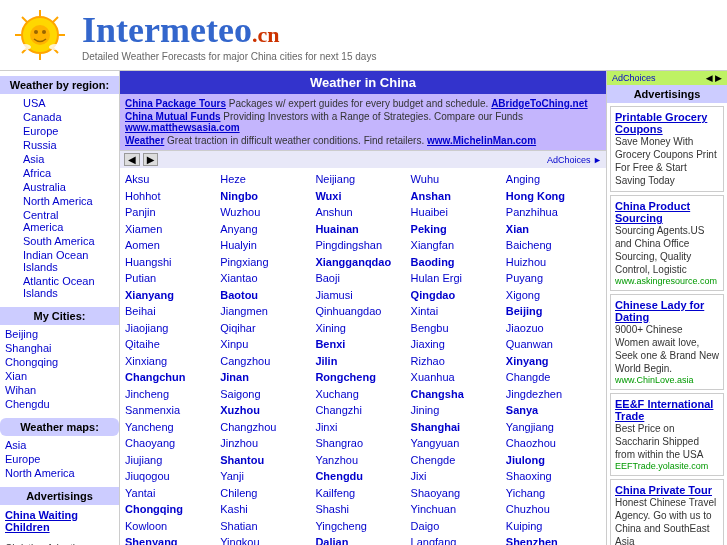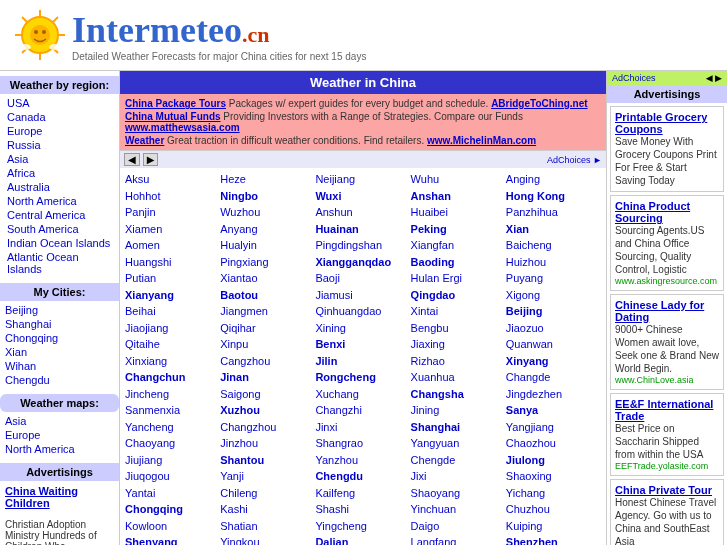--- a/index.html
+++ b/index.html
@@ -1,50 +1,50 @@
 <!DOCTYPE html>
 <html><head>
   <meta charset="utf-8">
   <style>
     * { margin: 0; padding: 0; box-sizing: border-box; }
     body { font-family: Arial, sans-serif; font-size: 11px; color: #000; background: #fff; width: 727px; }
     
     #wrapper { display: flex; flex-direction: column; width: 727px; }
     
     
-    #header { background: #fff; padding: 5px 10px; border-bottom: 1px solid #ccc; display: flex; align-items: center; gap: 2px; }
+    #header { background: #fff; padding: 5px 10px; border-bottom: 1px solid #ccc; display: flex; align-items: center; gap: 12px; }
     #logo-area { display: flex; align-items: center; gap: 5px; }
     #logo-sun { width: 60px; height: 60px; }
     #logo-text-area { display: flex; flex-direction: column; }
     #logo-title { font-size: 32px; color: #3366cc; font-family: Georgia, serif; font-weight: bold; }
     #logo-title span { font-size: 18px; color: #cc3300; }
     
     
     #main { display: flex; width: 727px; }
     
     
     #sidebar { width: 120px; min-width: 120px; background: #fff; border-right: 1px solid #ccc; padding: 5px 0; }
     #sidebar-region-header { background: #ccccff; text-align: center; font-weight: bold; font-size: 11px; padding: 3px 0; }
-    #sidebar .region-links { padding: 2px 7px; }
+    #sidebar .region-links { padding: 2px 23px; }
     #sidebar .region-links a { display: block; color: #0000cc; text-decoration: none; font-size: 11px; padding: 1px 0; }
     #sidebar-cities-header { background: #ccccff; text-align: center; font-weight: bold; font-size: 11px; padding: 3px 0; margin-top: 5px; }
     #sidebar .city-links { padding: 2px 5px; }
     #sidebar .city-links a { display: block; color: #0000cc; text-decoration: none; font-size: 11px; padding: 1px 0; }
     #sidebar-maps-header { background: #ccccff; text-align: center; font-weight: bold; font-size: 11px; padding: 3px 0; margin-top: 5px; border-radius: 6px; }
     #sidebar .map-links { padding: 2px 5px; }
     #sidebar .map-links a { display: block; color: #0000cc; text-decoration: none; font-size: 11px; padding: 1px 0; }
     #sidebar-ads-header { background: #ccccff; text-align: center; font-weight: bold; font-size: 11px; padding: 3px 0; margin-top: 5px; }
     #sidebar-ad-content { padding: 4px 5px; }
     #sidebar-ad-content a { color: #0000cc; font-weight: bold; font-size: 11px; text-decoration: underline; }
     #sidebar-ad-content p { font-size: 10px; color: #333; margin-top: 10px; }
     
     
     #center { flex: 1; padding: 0; border-right: 1px solid #ccc; }
     #center-header { background: #3333cc; color: #fff; text-align: center; font-weight: bold; font-size: 13px; padding: 4px 0; }
-    #ads-bar { background: #fca5a5; border-bottom: 1px solid #ccc; padding: 3px 5px; font-size: 10px; }
+    #ads-bar { background: #c4b5fd; border-bottom: 1px solid #ccc; padding: 3px 5px; font-size: 10px; }
     #ads-bar .ad-row { padding: 1px 0; }
     #ads-bar .ad-row a { color: #0000cc; font-weight: bold; }
     #ads-bar .ad-row span { color: #333; }
     #nav-arrows { display: flex; align-items: center; background: #e8e8f8; padding: 2px 4px; gap: 3px; }
     #nav-arrows button { font-size: 10px; cursor: pointer; border: 1px solid #999; background: #ddd; padding: 0 3px; }
     
     
     #cities-grid { display: grid; grid-template-columns: repeat(5, 1fr); padding: 3px 5px; gap: 0; }
     #cities-grid a { color: #0000cc; text-decoration: none; font-size: 11px; line-height: 1.5; display: block; }
     #cities-grid a.bold { font-weight: bold; }

